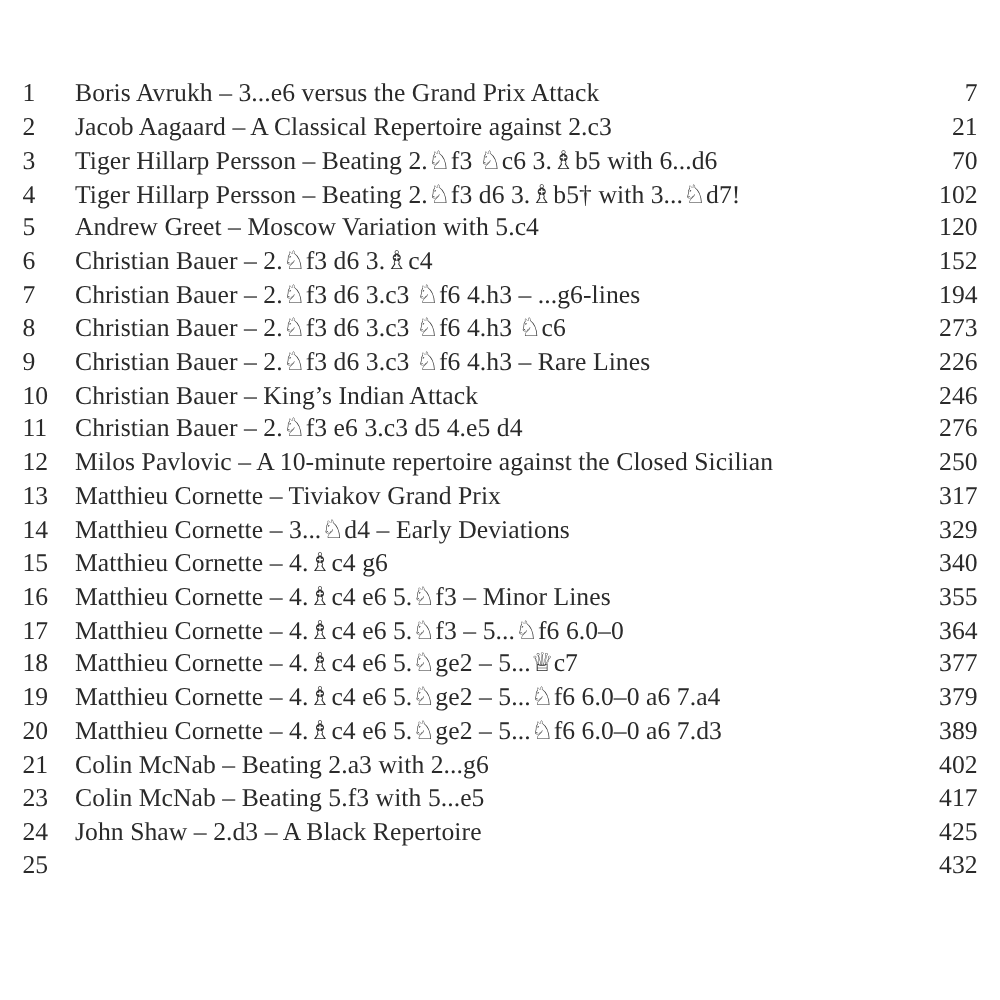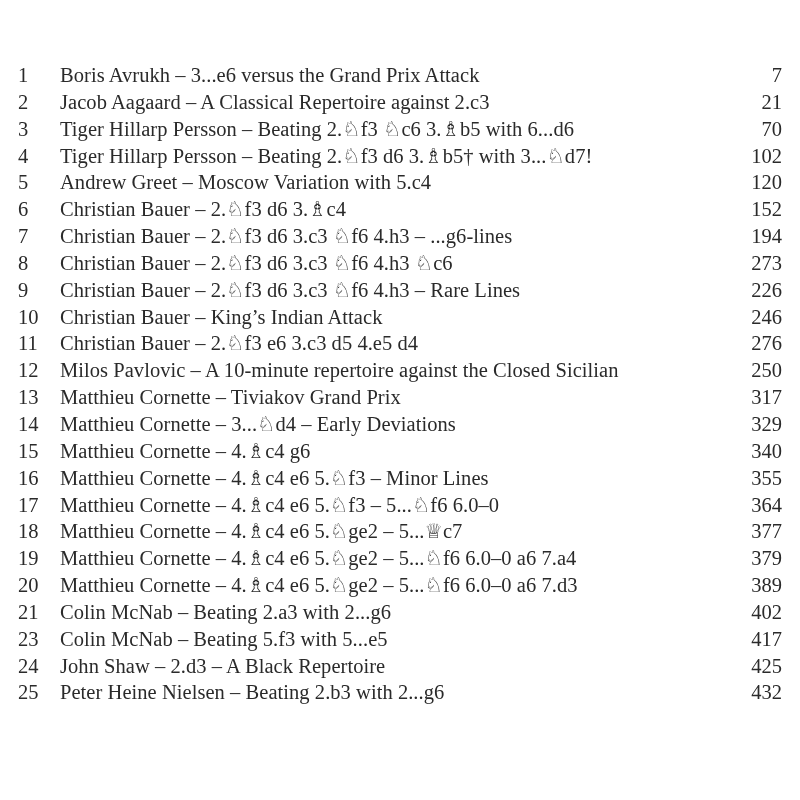--- a/index.html
+++ b/index.html
@@ -160,16 +160,15 @@
     <span class="title">Colin McNab – Beating 5.f3 with 5...e5</span>
     <span class="page">417</span>
   </div>
   <div class="row">
     <span class="num">24</span>
     <span class="title">John Shaw – 2.d3 – A Black Repertoire</span>
     <span class="page">425</span>
   </div>
   <div class="row">
     <span class="num">25</span>
-    <span class="title">Peter Heine Nielsen – Beating 2.b3 with 2...g6</span>
     <span class="page">432</span>
   </div>
 </div>
 
 </body></html>

